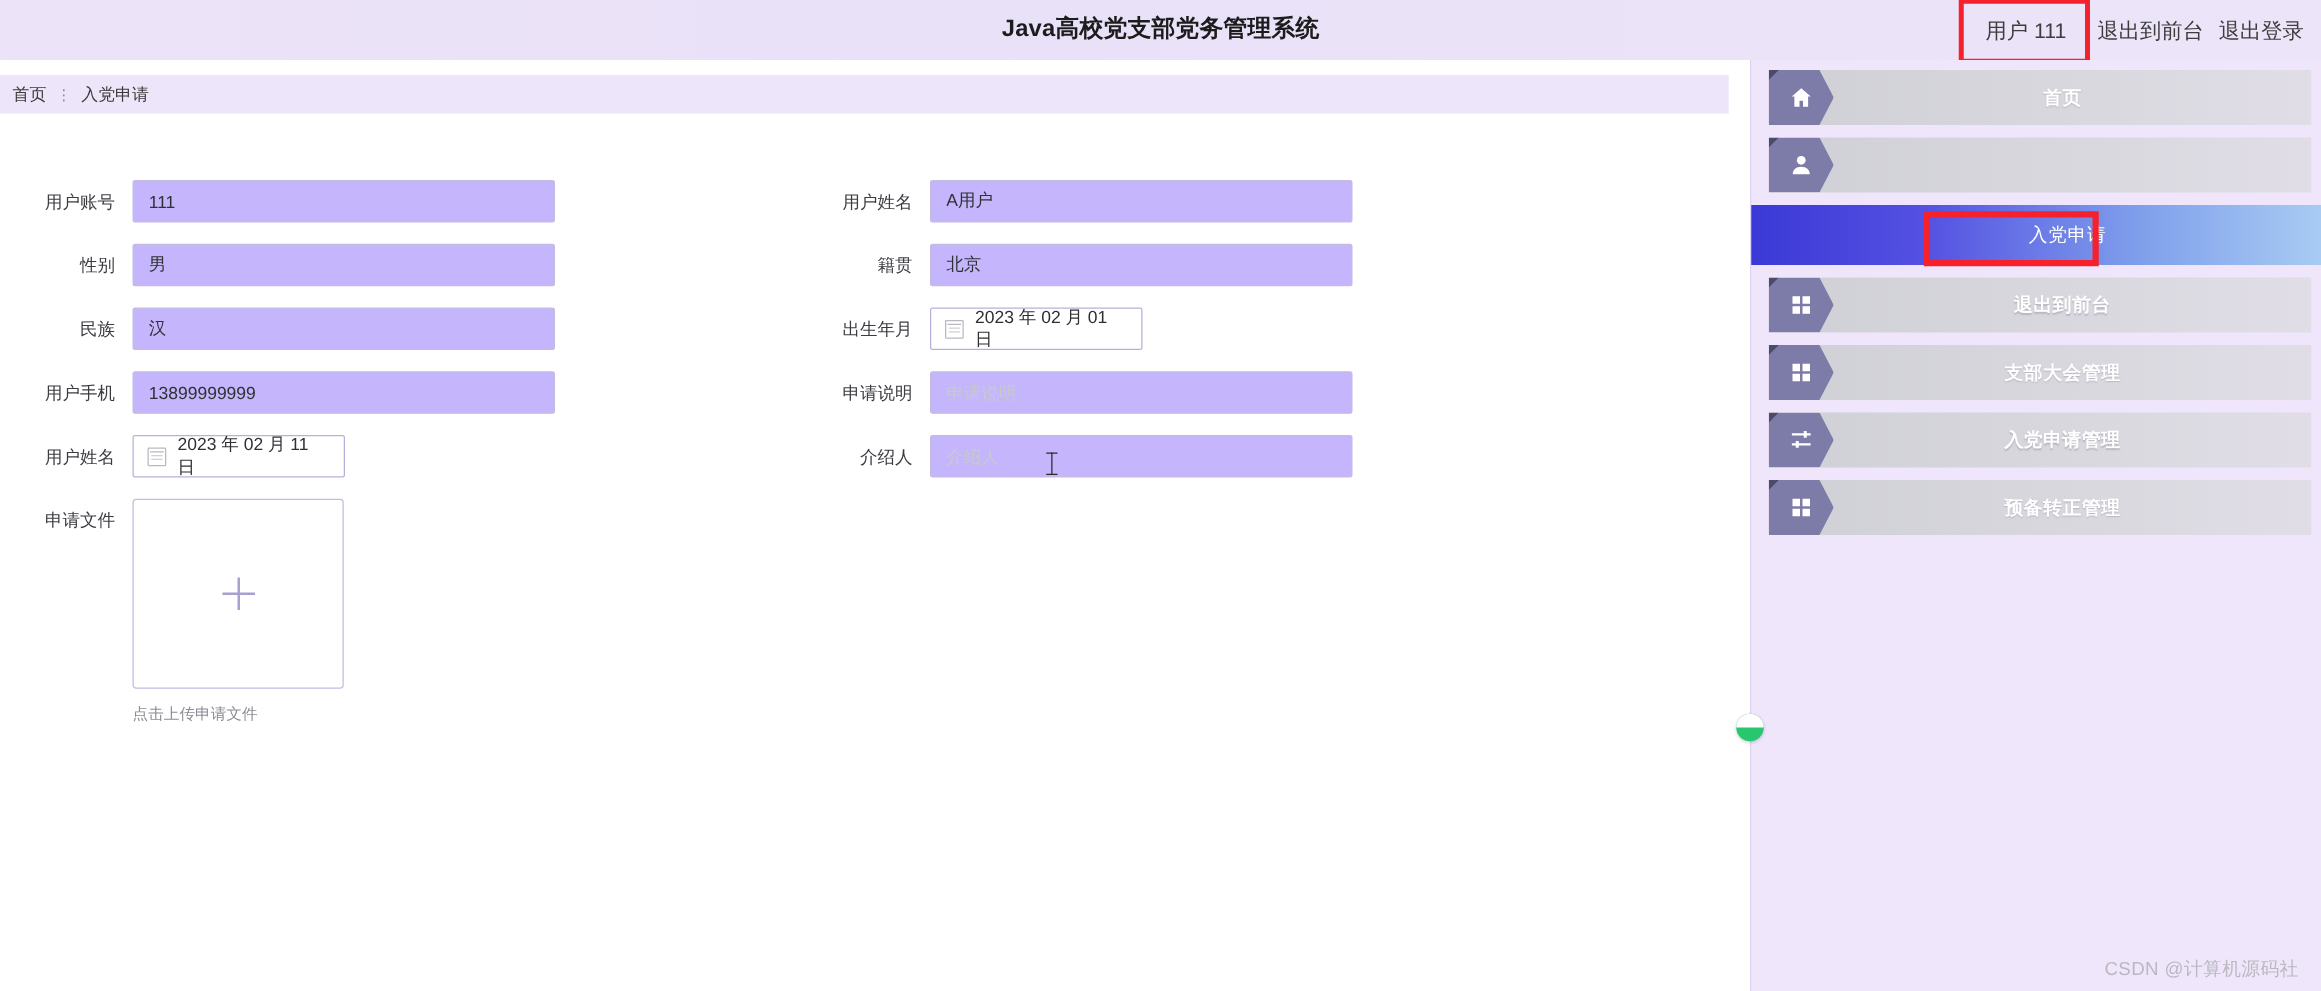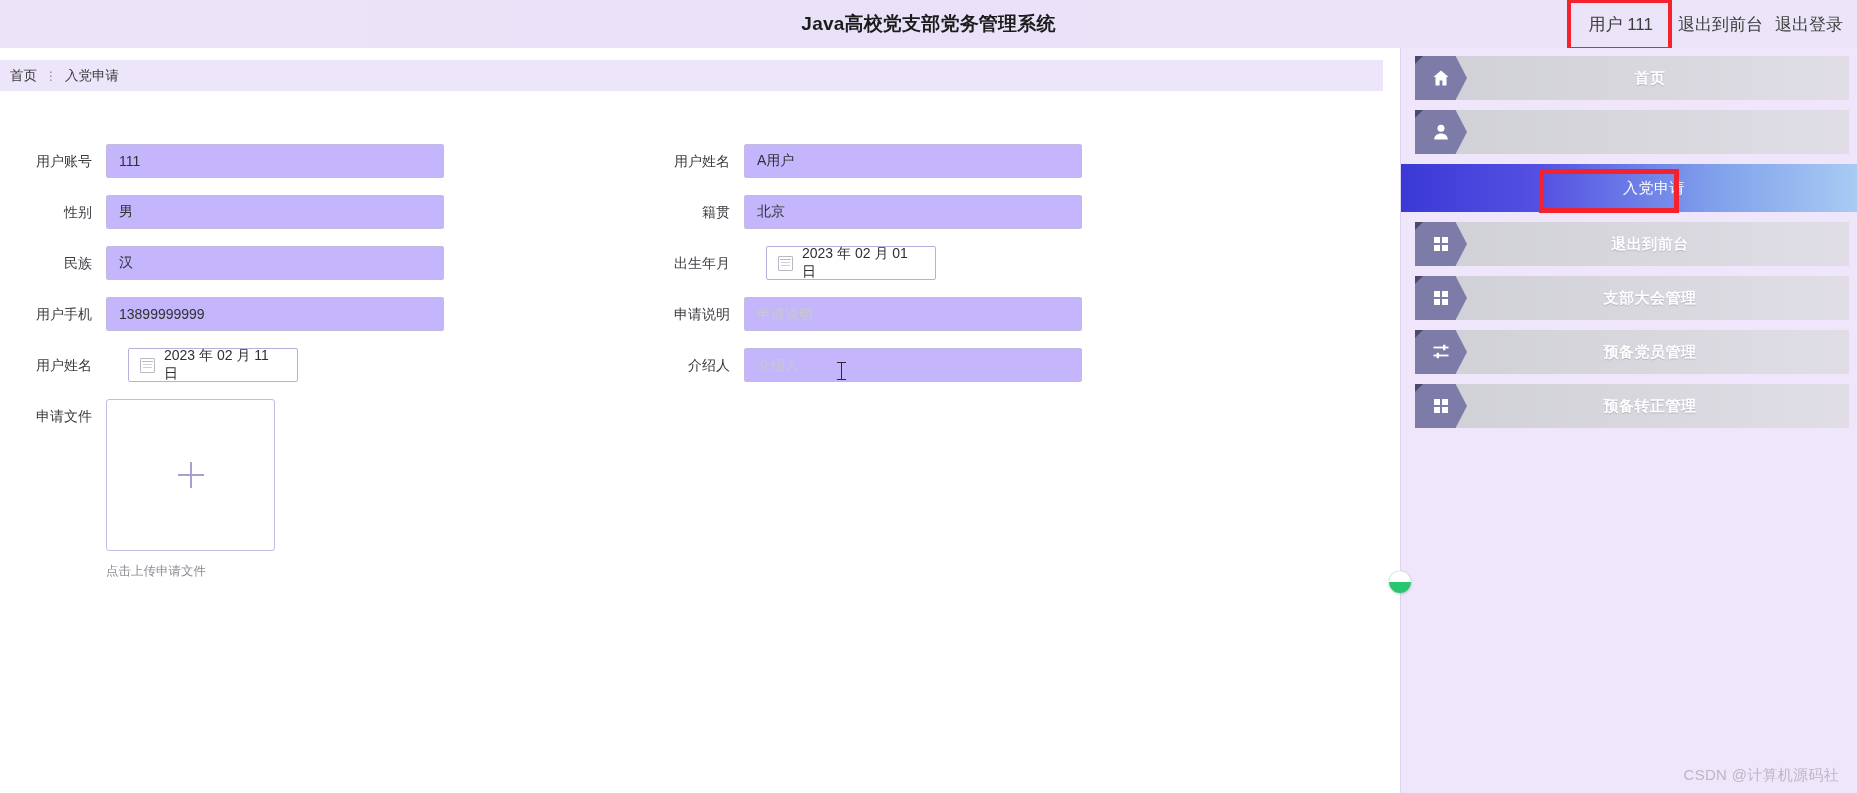--- a/index.html
+++ b/index.html
@@ -88,21 +88,20 @@
   .fld-input::placeholder { color: #c8c9cc; }
 
   .date-box {
     height: 34px; box-sizing: border-box;
     border: 1px solid #b9afdf; border-radius: 2px;
     display: flex; align-items: center;
     padding: 0 11px; gap: 9px;
     background: #fff;
     font-size: 14px; color: #2f2f33;
     cursor: pointer;
-    margin-left: 22px;
   }
   .cal-icon {
     width: 13px; height: 13px;
     border: 1.4px solid #b9b9c4;
     border-radius: 1px;
     position: relative; flex: none;
   }
   .cal-icon::before {
     content: ""; position: absolute;
     left: 1px; right: 1px; top: 2.6px;
@@ -449,21 +448,21 @@
         <span class="arrow">
           <span class="icn">
             <svg viewBox="0 0 20 20" width="20" height="20">
               <rect x="2.5" y="4.6" width="15" height="1.8" fill="#ffffff"></rect>
               <rect x="12" y="2.8" width="2.4" height="5.4" fill="#ffffff"></rect>
               <rect x="2.5" y="12.6" width="15" height="1.8" fill="#ffffff"></rect>
               <rect x="5.6" y="10.8" width="2.4" height="5.4" fill="#ffffff"></rect>
             </svg>
           </span>
         </span>
-        <span class="side-label">预备党员管理</span>
+        <span class="side-label">入党申请管理</span>
       </div>
 
       <div class="side-item">
         <span class="arrow">
           <span class="icn">
             <svg viewBox="0 0 20 20" width="20" height="20">
               <rect x="3" y="3" width="6" height="6" fill="#ffffff"></rect>
               <rect x="11" y="3" width="6" height="6" fill="#ffffff"></rect>
               <rect x="3" y="11" width="6" height="6" fill="#ffffff"></rect>
               <rect x="11" y="11" width="6" height="6" fill="#ffffff"></rect>

